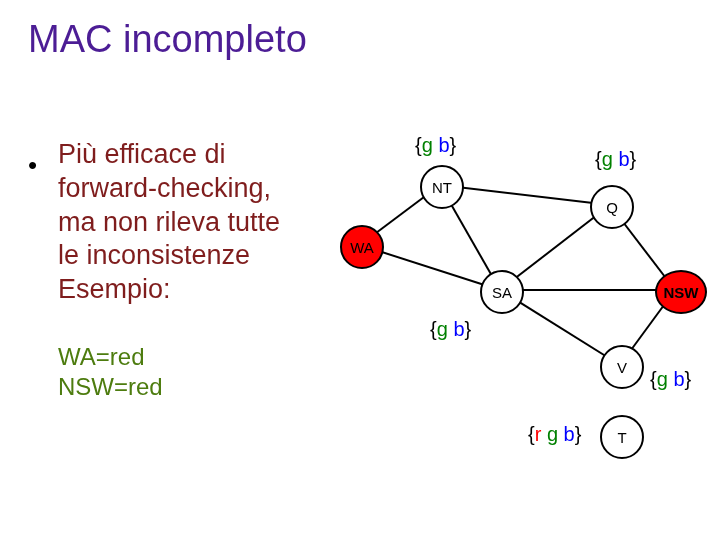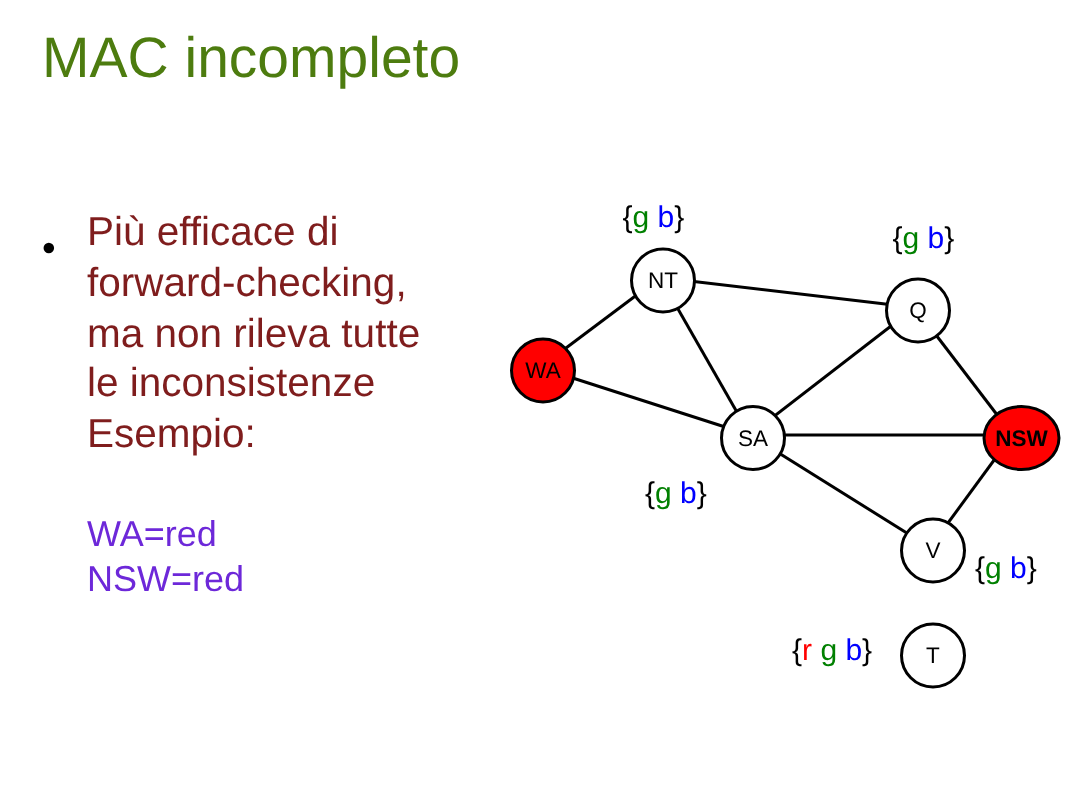--- a/index.html
+++ b/index.html
@@ -10,21 +10,21 @@
     background: #fff;
     font-family: Arial, Helvetica, sans-serif;
     position: relative;
     overflow: hidden;
   }
   .title {
     position: absolute;
     top: 18px;
     left: 28px;
     font-size: 38px;
-    color: #4d7c0f;
+    color: #4c1d95;
   }
   .bullet {
     position: absolute;
     top: 150px;
     left: 28px;
     font-size: 26px;
   }
   .body-text {
     position: absolute;
     top: 138px;
@@ -34,21 +34,21 @@
     line-height: 1.25;
     color: #7f1d1d;
   }
   .sub-text {
     position: absolute;
     top: 342px;
     left: 58px;
     width: 260px;
     font-size: 24px;
     line-height: 1.25;
-    color: #6d28d9;
+    color: #4d7c0f;
   }
   .italic { font-style: italic; }
 
   .graph {
     position: absolute;
     top: 130px;
     left: 320px;
     width: 400px;
     height: 380px;
   }

